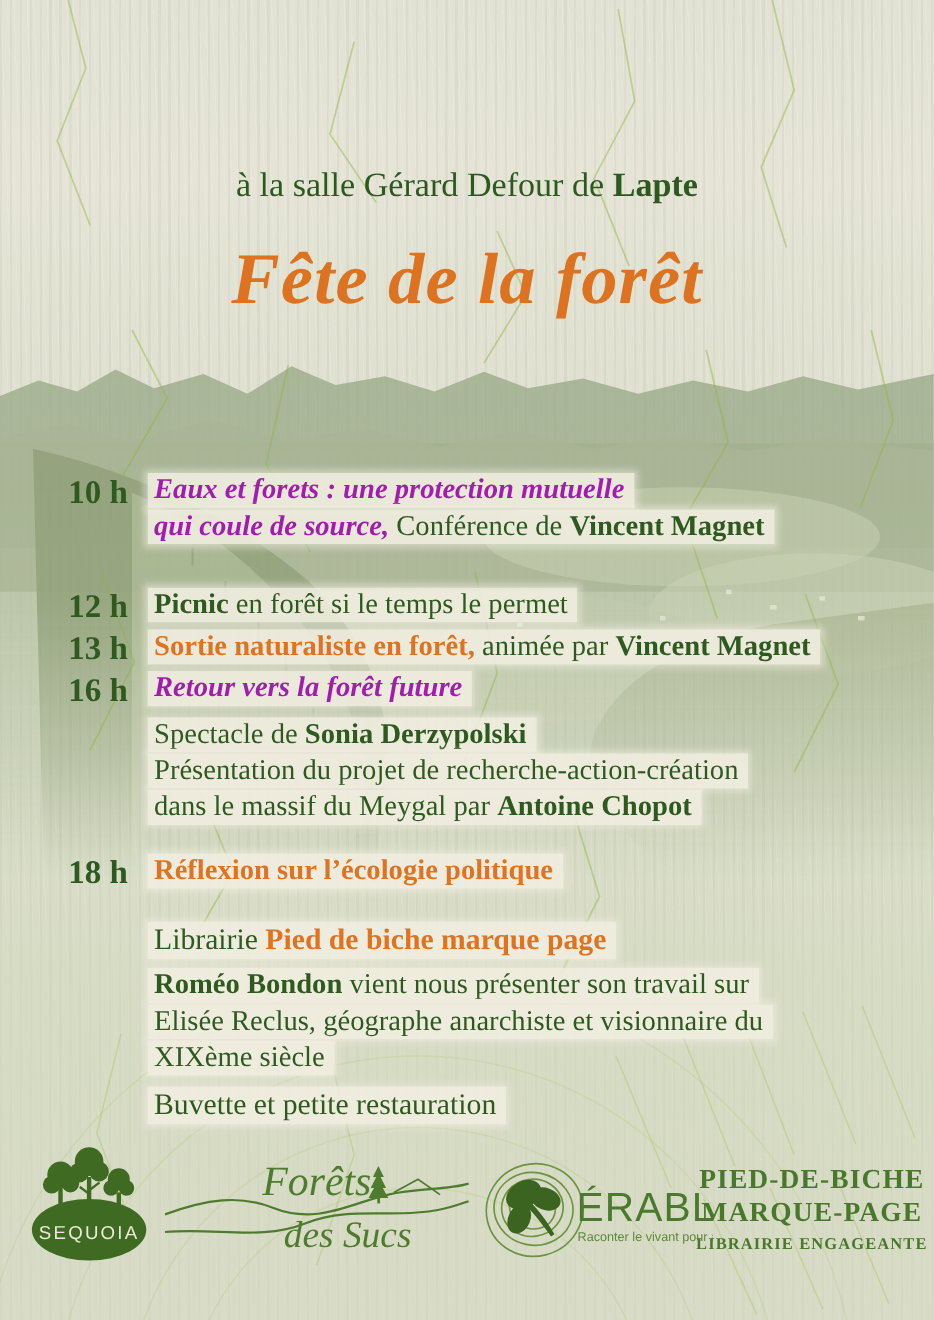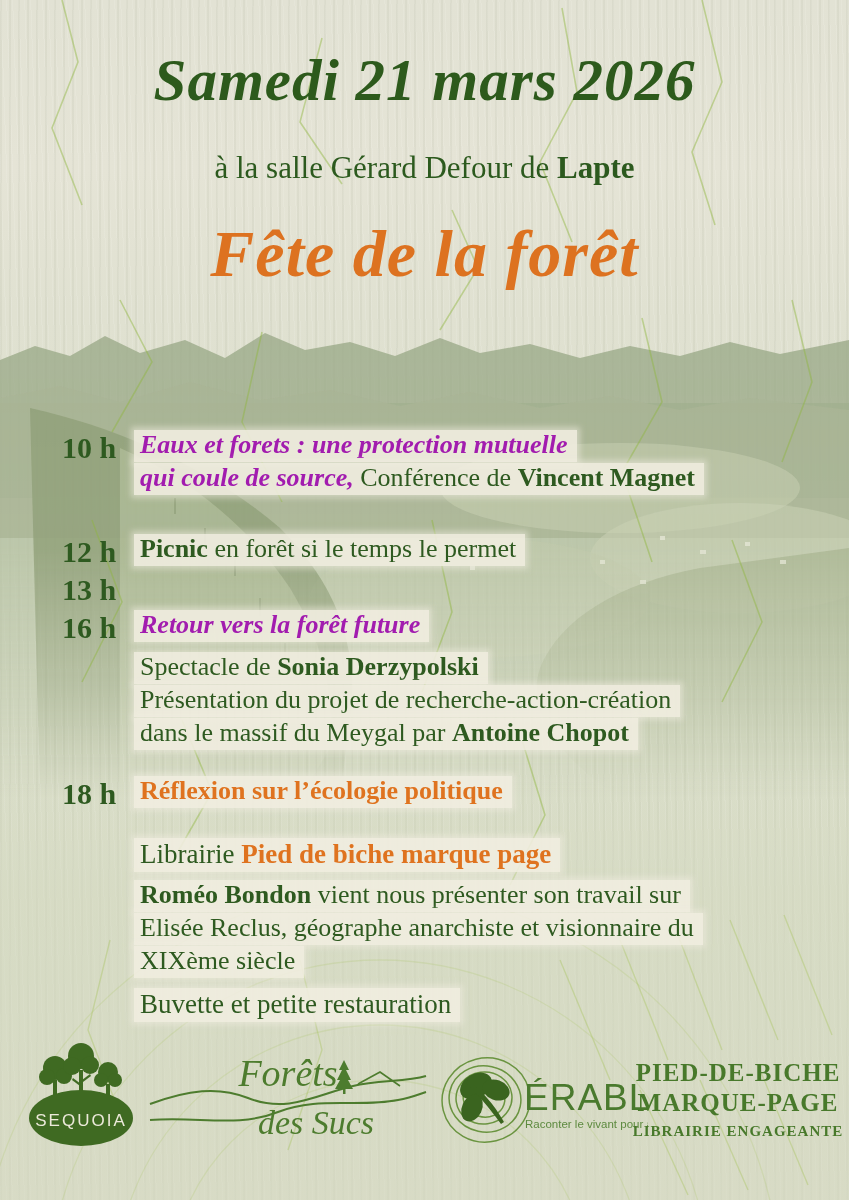--- a/index.html
+++ b/index.html
@@ -170,21 +170,20 @@
       </g>
       <g fill="none" stroke="#a9c463" stroke-width="1.3" opacity="0.22">
         <circle cx="380" cy="1290" r="210"></circle>
           <circle cx="380" cy="1290" r="265"></circle>
         <circle cx="380" cy="1290" r="330"></circle>
           <circle cx="380" cy="1290" r="400"></circle>
       </g>
     </svg>
   </div>
 
-  <div class="date-title">Samedi 21 mars 2026</div>
   <div class="venue-line"><span>à la salle Gérard Defour de </span><b>Lapte</b></div>
   <div class="event-title">Fête de la forêt</div>
 
   <div class="schedule">
 
     <div class="row">
       <div class="time">10 h</div>
       <div class="lines">
         <div class="line"><span class="strip"><span class="seg-oi">Eaux et forets : une protection mutuelle</span></span></div>
         <div class="line"><span class="strip"><span class="seg-oi">qui coule de source,</span><span class="seg-g"> Conférence de </span><span class="seg-gb">Vincent Magnet</span></span></div>
@@ -193,20 +192,23 @@
 
     <div class="row mt-22">
       <div class="time">12 h</div>
       <div class="lines">
         <div class="line"><span class="strip"><span class="seg-gb">Picnic</span><span class="seg-g"> en forêt si le temps le permet</span></span></div>
       </div>
     </div>
 
     <div class="row mt-20">
       <div class="time">13 h</div>
+      <div class="lines">
+        <div class="line"><span class="strip"><span class="seg-o">Sortie naturaliste en forêt,</span><span class="seg-g"> animée par </span><span class="seg-gb">Vincent Magnet</span></span></div>
+      </div>
     </div>
 
     <div class="row mt-20">
       <div class="time">16 h</div>
       <div class="lines">
         <div class="line"><span class="strip"><span class="seg-oi">Retour vers la forêt future</span></span></div>
       </div>
     </div>
     <div class="sub mt-8">
       <div class="line"><span class="strip"><span class="seg-g">Spectacle de </span><span class="seg-gb">Sonia Derzypolski</span></span></div>

